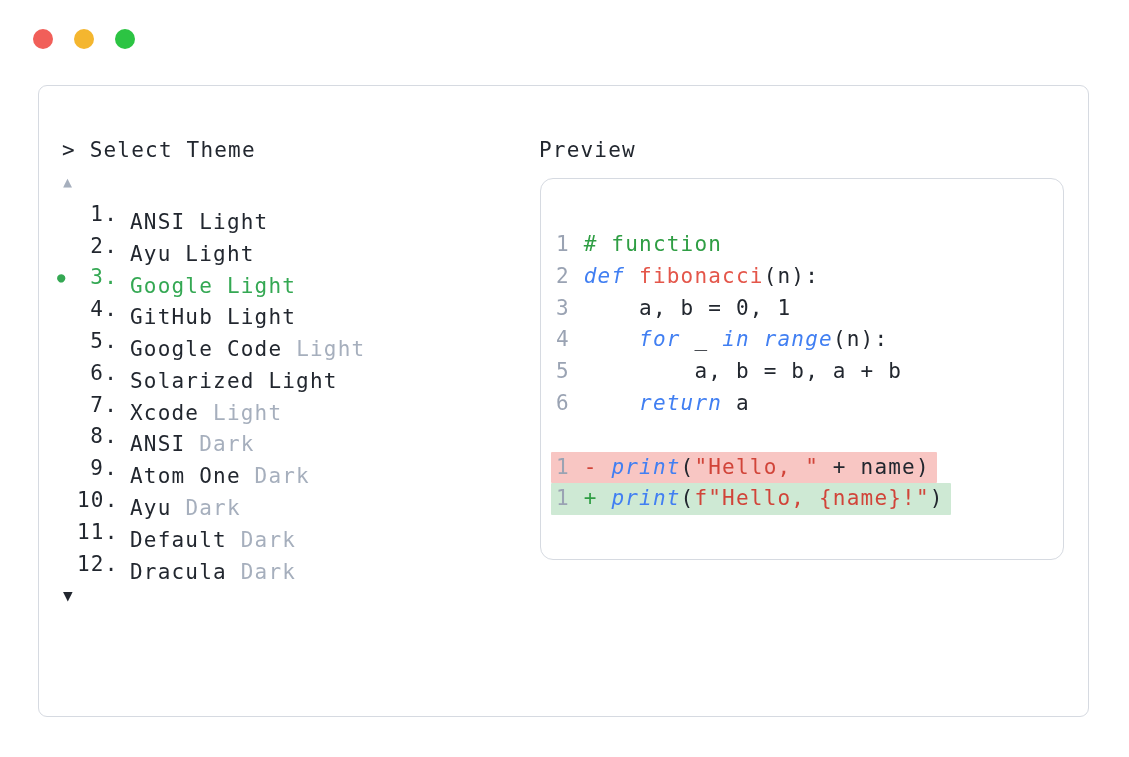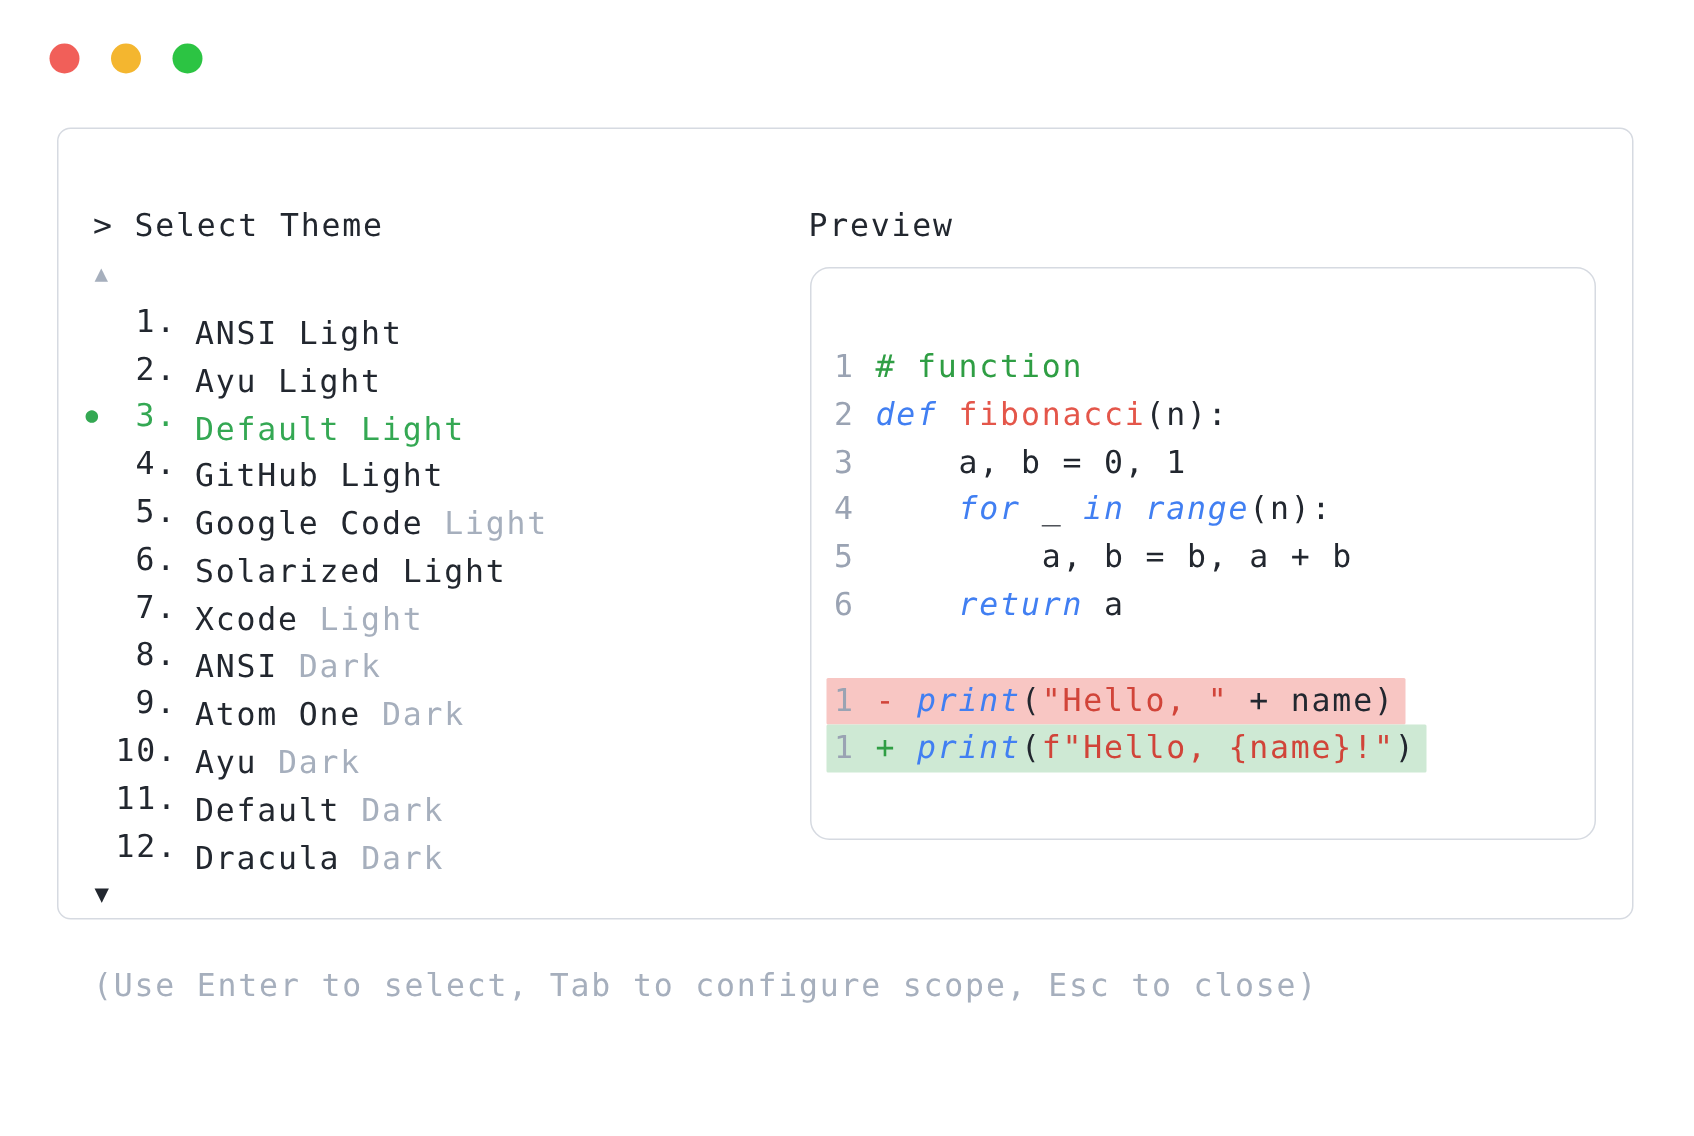--- a/index.html
+++ b/index.html
@@ -7,21 +7,21 @@
     width:1129px; height:757px; position:relative; overflow:hidden;
     background:#ffffff;
     font-family:"DejaVu Sans Mono", "Liberation Mono", monospace;
     letter-spacing:1.2px;
     color:var(--text-dark);
   }
   .lights { position:absolute; left:33px; top:29px; display:flex; gap:21px; }
   .light { width:20px; height:20px; border-radius:50%; display:inline-block; }
 
   .dialog {
-    position:absolute; left:38px; top:85px; width:1051px; height:528px;
+    position:absolute; left:38px; top:85px; width:1051px; height:632px;
     border:1.5px solid var(--border); border-radius:9px; background:#fff;
     box-sizing:border-box;
   }
   .prompt { position:absolute; left:23px; top:49px; font-size:21px; line-height:30px; white-space:pre; }
   .preview-title { position:absolute; left:500px; top:49px; font-size:21px; line-height:30px; }
 
   .up-arrow { position:absolute; left:24px; top:86px; font-size:15px; color:var(--text-muted); line-height:20px; }
   .down-arrow { position:absolute; left:24px; top:500px; font-size:16px; color:var(--text-dark); line-height:20px; }
 
   .theme-list { position:absolute; left:18px; top:112px; }
@@ -62,34 +62,33 @@
 </div>
 
 <div class="dialog">
   <div class="prompt">&gt; Select Theme</div>
   <div class="preview-title">Preview</div>
 
   <div class="up-arrow">▲</div>
   <div class="theme-list">
       <div class="trow"><span class="bullet"></span><span class="num">1.</span><span class="tname"><span class="part">ANSI Light</span></span></div>
       <div class="trow"><span class="bullet"></span><span class="num">2.</span><span class="tname"><span class="part">Ayu Light</span></span></div>
-      <div class="trow sel"><span class="bullet">●</span><span class="num">3.</span><span class="tname"><span class="part">Default Light</span></span></div>
+      <div class="trow sel"><span class="bullet">●</span><span class="num">3.</span><span class="tname"><span class="part">Google Light</span></span></div>
       <div class="trow"><span class="bullet"></span><span class="num">4.</span><span class="tname"><span class="part">GitHub Light</span></span></div>
       <div class="trow"><span class="bullet"></span><span class="num">5.</span><span class="tname"><span class="part">Google Code </span><span class="part-muted">Light</span></span></div>
       <div class="trow"><span class="bullet"></span><span class="num">6.</span><span class="tname"><span class="part">Solarized Light</span></span></div>
       <div class="trow"><span class="bullet"></span><span class="num">7.</span><span class="tname"><span class="part">Xcode </span><span class="part-muted">Light</span></span></div>
       <div class="trow"><span class="bullet"></span><span class="num">8.</span><span class="tname"><span class="part">ANSI </span><span class="part-muted">Dark</span></span></div>
       <div class="trow"><span class="bullet"></span><span class="num">9.</span><span class="tname"><span class="part">Atom One </span><span class="part-muted">Dark</span></span></div>
       <div class="trow"><span class="bullet"></span><span class="num">10.</span><span class="tname"><span class="part">Ayu </span><span class="part-muted">Dark</span></span></div>
       <div class="trow"><span class="bullet"></span><span class="num">11.</span><span class="tname"><span class="part">Default </span><span class="part-muted">Dark</span></span></div>
       <div class="trow"><span class="bullet"></span><span class="num">12.</span><span class="tname"><span class="part">Dracula </span><span class="part-muted">Dark</span></span></div>
     </div>
   <div class="down-arrow">▼</div>
 
-  <div class="help">(Use Enter to select, Tab to configure scope, Esc to close)</div>
 
   <div class="preview-box">
     <div class="code">
         <div class="cline"><span class="tk-ln">1</span><span class="tk-pl"> </span><span class="tk-cm"># function</span></div>
         <div class="cline"><span class="tk-ln">2</span><span class="tk-pl"> </span><span class="tk-kw">def</span><span class="tk-pl"> </span><span class="tk-fn">fibonacci</span><span class="tk-pl">(n):</span></div>
         <div class="cline"><span class="tk-ln">3</span><span class="tk-pl">     a, b = 0, 1</span></div>
         <div class="cline"><span class="tk-ln">4</span><span class="tk-pl">     </span><span class="tk-kw">for</span><span class="tk-pl"> _ </span><span class="tk-kw">in</span><span class="tk-pl"> </span><span class="tk-kw">range</span><span class="tk-pl">(n):</span></div>
         <div class="cline"><span class="tk-ln">5</span><span class="tk-pl">         a, b = b, a + b</span></div>
         <div class="cline"><span class="tk-ln">6</span><span class="tk-pl">     </span><span class="tk-kw">return</span><span class="tk-pl"> a</span></div>
         <div class="cline"></div>

